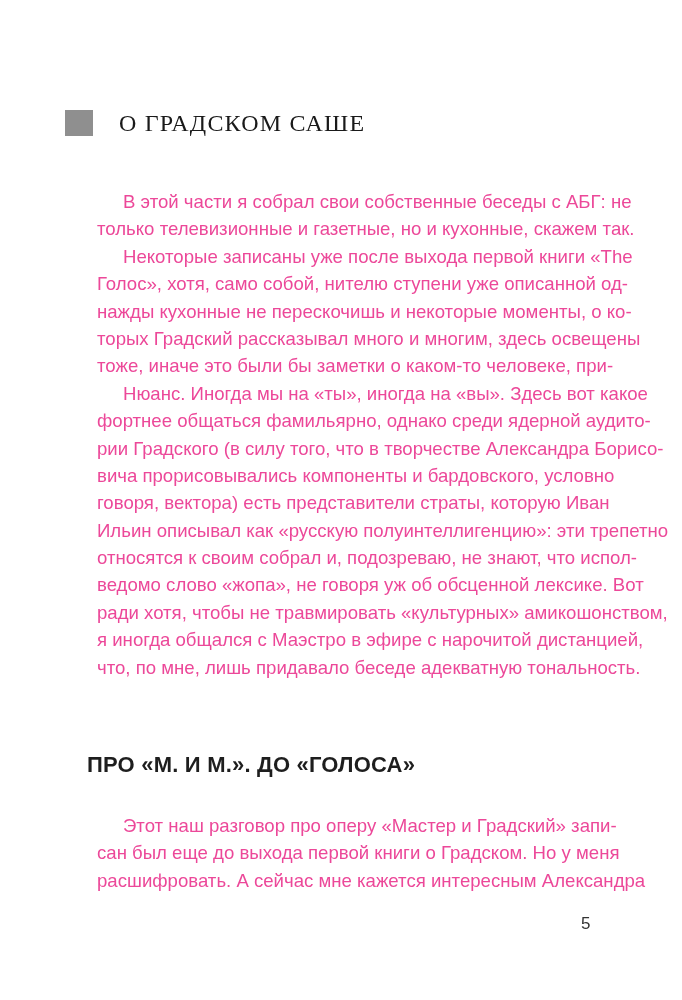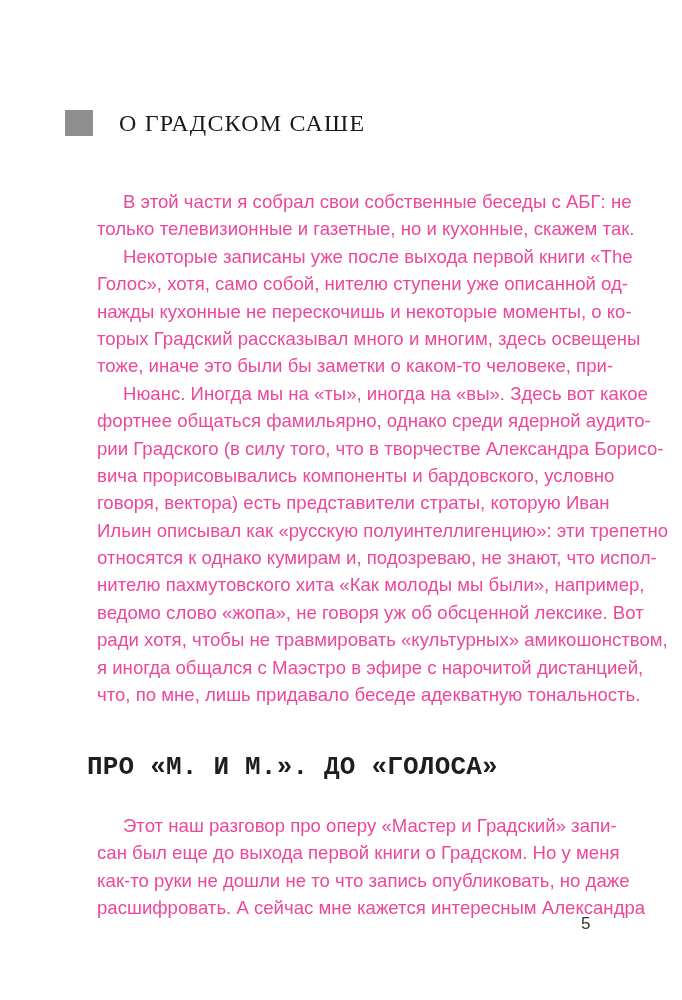--- a/index.html
+++ b/index.html
@@ -64,23 +64,23 @@
     .line.last {
       text-align-last: left;
     }
     .line.indent {
       padding-left: 26px;
     }
     .section-heading {
       position: absolute;
       left: 87px;
       top: 752px;
-      font-family: Liberation Mono, monospace;
+      font-family: Liberation Sans, sans-serif;
       font-weight: bold;
-      font-size: 26px;
+      font-size: 22px;
       color: #1e1e1e;
       white-space: nowrap;
       letter-spacing: 0.2px;
     }
     .page-number {
       position: absolute;
       left: 581px;
       top: 914px;
       font-family: "Liberation Sans", "DejaVu Sans", sans-serif;
       font-size: 17px;
@@ -107,32 +107,30 @@
     <span class="line">нажды кухонные не перескочишь и некоторые моменты, о ко-</span>
     <span class="line">торых Градский рассказывал много и многим, здесь освещены</span>
     <span class="line">тоже, иначе это были бы заметки о каком-то человеке, при-</span>
 
     <span class="line indent">Нюанс. Иногда мы на «ты», иногда на «вы». Здесь вот какое</span>
     <span class="line">фортнее общаться фамильярно, однако среди ядерной аудито-</span>
     <span class="line">рии Градского (в силу того, что в творчестве Александра Борисо-</span>
     <span class="line">вича прорисовывались компоненты и бардовского, условно</span>
     <span class="line">говоря, вектора) есть представители страты, которую Иван</span>
     <span class="line">Ильин описывал как «русскую полуинтеллигенцию»: эти трепетно</span>
-    <span class="line">относятся к однако кумирам и, подозреваю, не знают, что испол-</span>
-    <span class="line">нителю пахмутовского хита «Как молоды мы были», например,</span>
+    <span class="line">относятся к своим собрал и, подозреваю, не знают, что испол-</span>
     <span class="line">ведомо слово «жопа», не говоря уж об обсценной лексике. Вот</span>
     <span class="line">ради хотя, чтобы не травмировать «культурных» амикошонством,</span>
     <span class="line">я иногда общался с Маэстро в эфире с нарочитой дистанцией,</span>
     <span class="line last">что, по мне, лишь придавало беседе адекватную тональность.</span>
   </div>
 
   <div class="section-heading">ПРО «М. И М.». ДО «ГОЛОСА»</div>
 
   <div class="body-block" style="top:812px;">
     <span class="line indent">Этот наш разговор про оперу «Мастер и Градский» запи-</span>
     <span class="line">сан был еще до выхода первой книги о Градском. Но у меня</span>
-    <span class="line">как-то руки не дошли не то что запись опубликовать, но даже</span>
     <span class="line">расшифровать. А сейчас мне кажется интересным Александра</span>
   </div>
 
   <div class="page-number">5</div>
 
 </div>
 
 </body></html>

